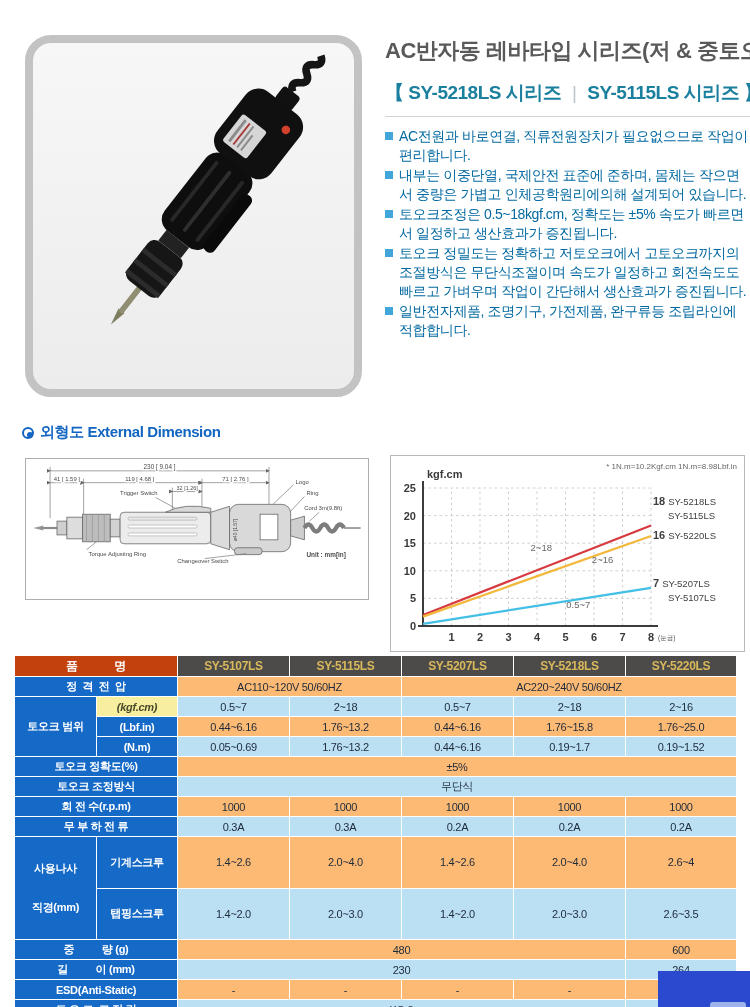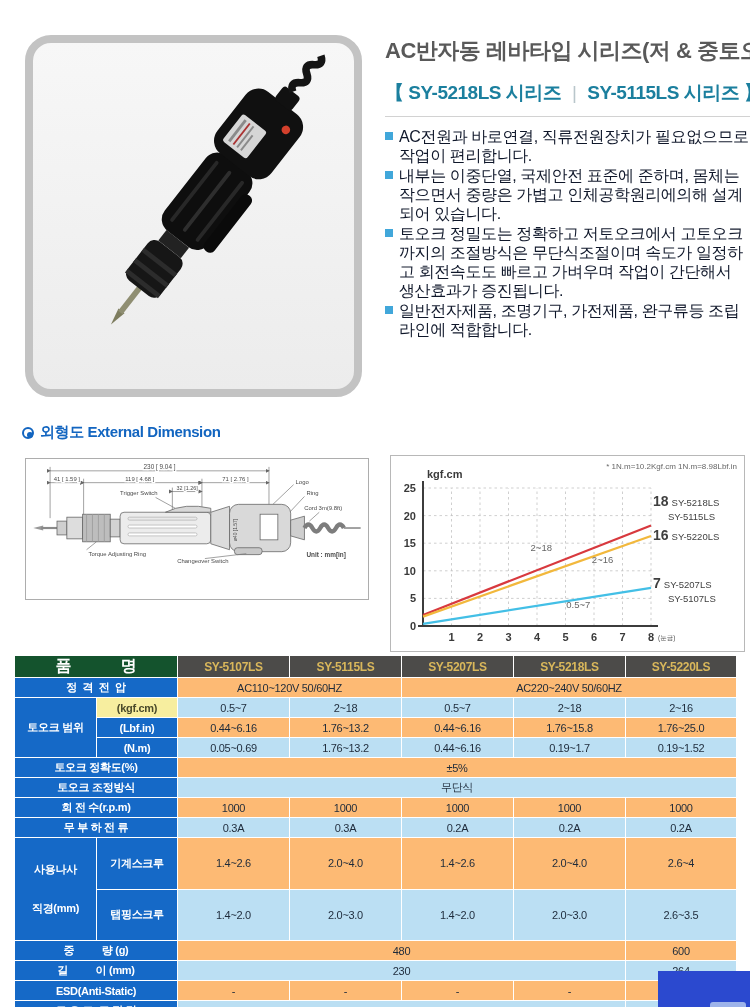--- a/index.html
+++ b/index.html
@@ -22,22 +22,22 @@
   .doc-title {
     font-size:22px; font-weight:bold; color:#595959; white-space:nowrap; letter-spacing:-0.5px;
   }
   .doc-subtitle {
     margin-top:14px; font-size:19px; font-weight:bold; color:#1b7f9e; white-space:nowrap; letter-spacing:-0.5px;
   }
   .doc-subtitle .sep { color:#b9c6cb; font-weight:normal; padding:0 6px; }
   .title-divider { margin-top:10px; height:1px; background:#d2d2d2; width:365px; }
   .feature-list { margin-top:10px; list-style:none; }
   .feature-list li {
-    position:relative; padding-left:14px; font-size:16px; line-height:19px;
-    color:#0f172a; margin-bottom:1px; letter-spacing:-0.4px;
+    position:relative; padding-left:14px; font-size:14px; line-height:19px;
+    color:#0369a1; margin-bottom:1px; letter-spacing:-0.4px;
   }
   .feature-list li .sq {
     position:absolute; left:0; top:5px; width:8px; height:8px; background:#41a7da; display:block;
   }
 
   
   .section-header {
     position:absolute; font-size:15px; font-weight:bold; color:#1265c0;
     display:flex; align-items:center; letter-spacing:-0.4px;
   }
@@ -69,36 +69,36 @@
   .chart-note { position:absolute; right:7px; top:6px; font-size:8px; color:#666; }
   .chart-unit { position:absolute; left:36px; top:12px; font-size:11px; font-weight:bold; color:#3a3a3a; }
   .chart-panel svg { position:absolute; left:0; top:0; width:355px; height:197px; }
   .grid { stroke:#c3c3c3; stroke-width:0.8; stroke-dasharray:2.5,3; fill:none; }
   .axis { stroke:#3c3c3c; stroke-width:2; }
   .tick { font-size:11px; font-weight:bold; fill:#3a3a3a; font-family:"Liberation Sans",sans-serif; }
   .suffix { font-size:6.5px; fill:#555; font-family:"Liberation Sans",sans-serif; }
   .range-label { font-size:9.5px; fill:#666; font-family:"Liberation Sans",sans-serif; }
   .chart-legend { position:absolute; left:262px; top:0; width:92px; height:197px; }
   .legend-item { position:absolute; font-size:9.5px; color:#3f3f3f; line-height:14px; white-space:nowrap; }
-  .legend-item b { font-size:14px; margin-right:3px; }
+  .legend-item b { font-size:11px; margin-right:3px; }
   .legend-item .l2 { padding-left:15px; }
 
   
   .spec-table {
     position:absolute; left:14px; top:655px; width:722px;
     border-collapse:collapse; table-layout:fixed; font-size:11px;
   }
   .spec-table td {
     border:1px solid #fff; text-align:center; vertical-align:middle;
     height:20px; padding:0 2px; color:#1d2a3a; letter-spacing:-0.3px; overflow:hidden;
   }
-  td.hdr-black { background:#14532d; color:#fff; font-weight:bold; white-space:pre; font-size:16px; }
+  td.hdr-black { background:#c2410c; color:#fff; font-weight:bold; white-space:pre; font-size:12px; }
   td.hdr-model { background:#4c4b49; color:#d9b75b; font-weight:bold; font-size:12px; }
   td.lbl { background:#1569c7; color:#fff; font-weight:bold; white-space:pre; }
-  td.lbl-yellow { background:#f7ee9f; color:#4a4a2a; font-weight:bold; }
+  td.lbl-yellow { background:#f7ee9f; color:#4a4a2a; font-weight:bold;font-style:italic; }
   td.cA { background:#fdba74; }
   td.cB { background:#bbdff3; }
 
   
   .overlay-popup {
     position:absolute; left:658px; top:971px; width:92px; height:36px;
     background:#2b49cf;
   }
   .overlay-popup .overlay-btn {
     position:absolute; left:52px; top:31px; width:36px; height:12px;
@@ -150,20 +150,21 @@
       <span>【</span>
       <span>SY-5218LS 시리즈</span>
       <span class="sep">|</span>
       <span>SY-5115LS 시리즈</span>
       <span>】</span>
     </div>
     <div class="title-divider"></div>
     <ul class="feature-list">
       <li><span class="sq"></span><span>AC전원과 바로연결, 직류전원장치가 필요없으므로 작업이 편리합니다.</span></li>
       <li><span class="sq"></span><span>내부는 이중단열, 국제안전 표준에 준하며, 몸체는 작으면서 중량은 가볍고 인체공학원리에의해 설계되어 있습니다.</span></li>
+      <li><span class="sq"></span><span>토오크조정은 0.5~18kgf.cm, 정확도는 ±5% 속도가 빠르면서 일정하고 생산효과가 증진됩니다.</span></li>
       <li><span class="sq"></span><span>토오크 정밀도는 정확하고 저토오크에서 고토오크까지의 조절방식은 무단식조절이며 속도가 일정하고 회전속도도 빠르고 가벼우며 작업이 간단해서 생산효과가 증진됩니다.</span></li>
       <li><span class="sq"></span><span>일반전자제품, 조명기구, 가전제품, 완구류등 조립라인에 적합합니다.</span></li>
     </ul>
   </div>
 
   <div class="section-header hdr-dim">
     <span class="bullet-ring"></span>
     <span>외형도 External Dimension</span>
   </div>
   <div class="section-header hdr-specs">

